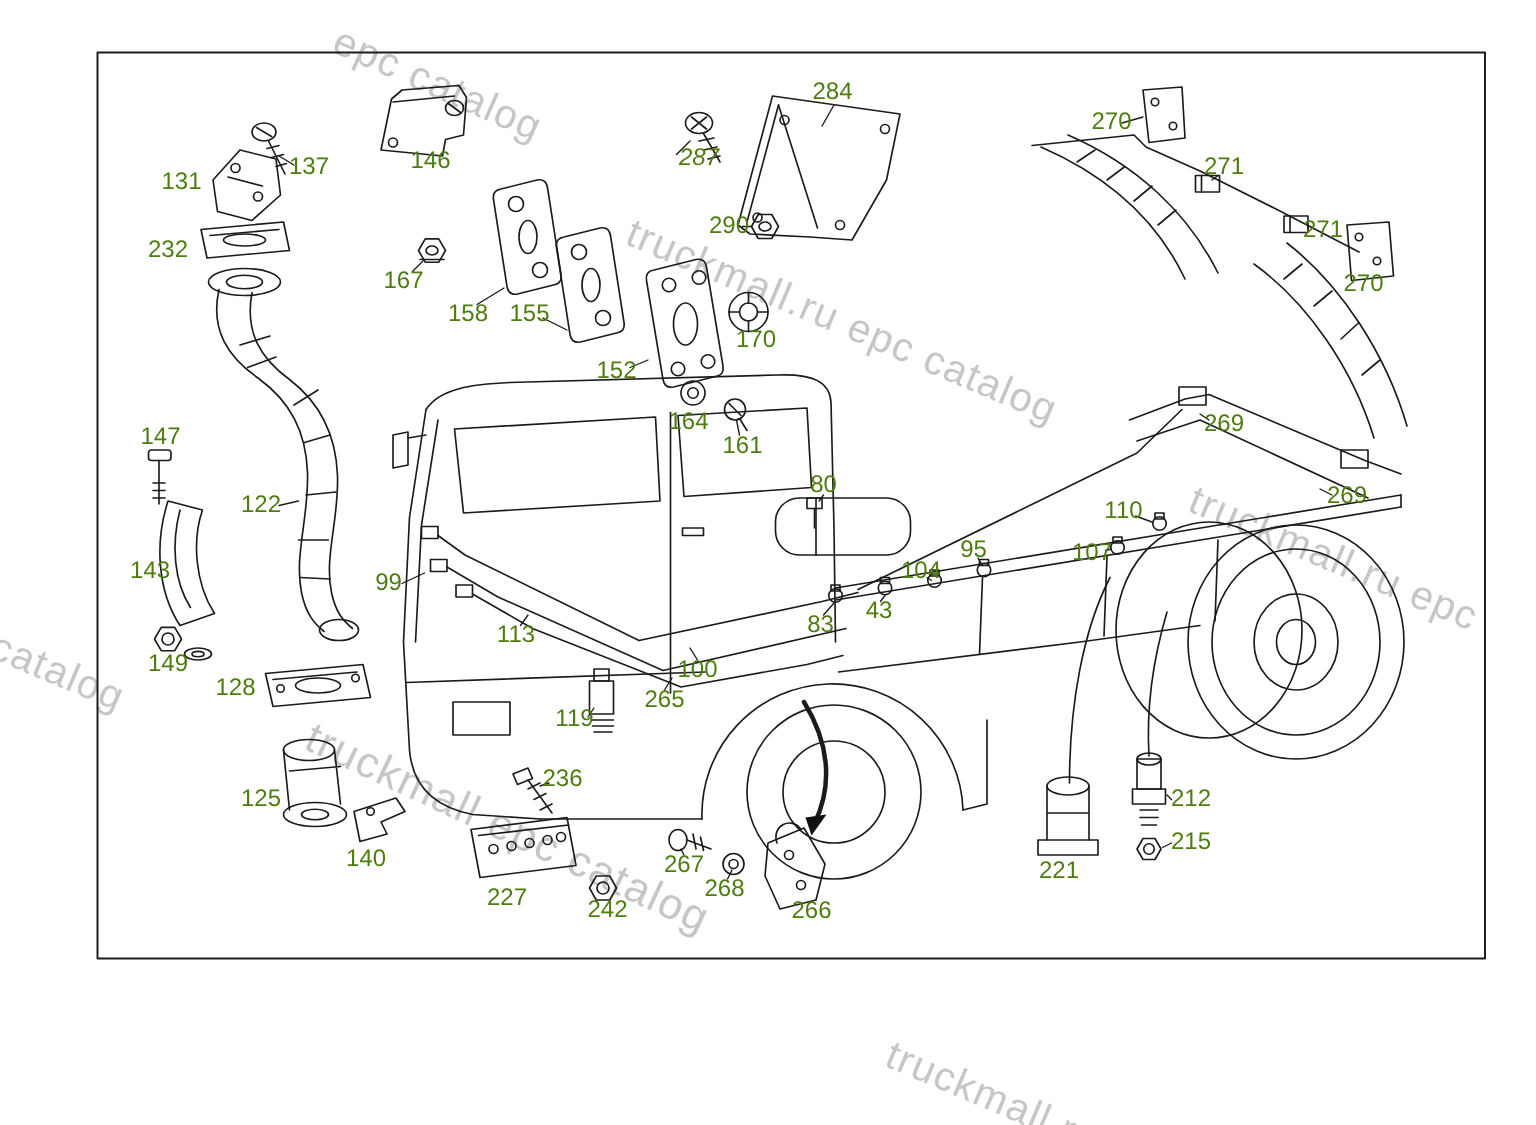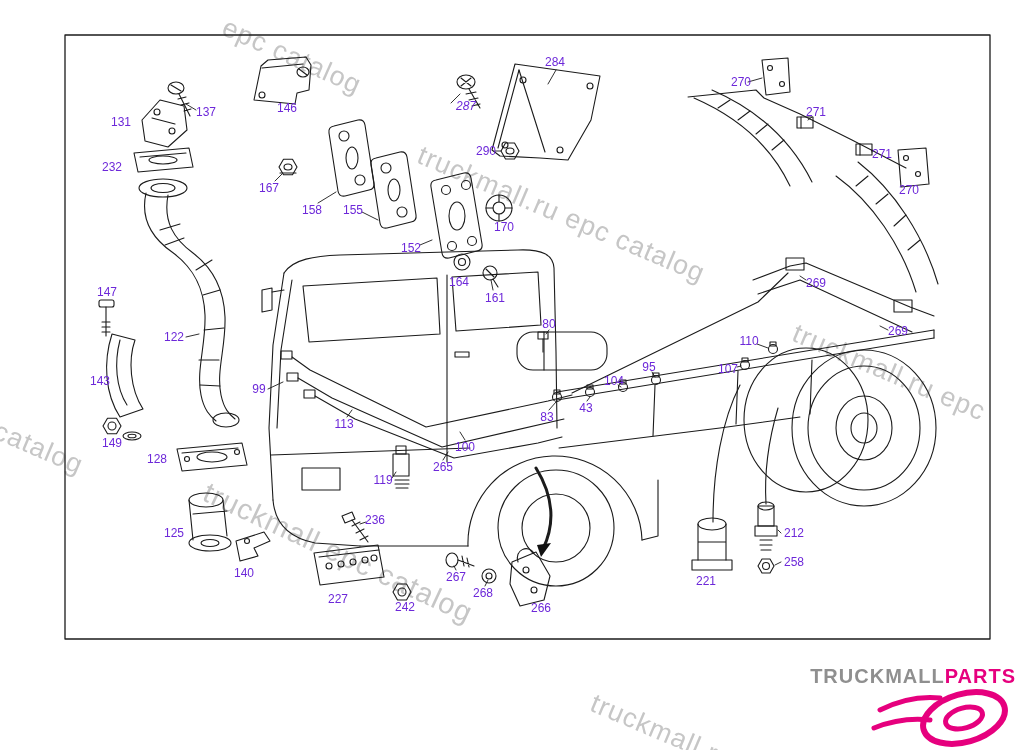--- a/index.html
+++ b/index.html
@@ -18,22 +18,22 @@
     white-space:nowrap;
     transform-origin:left top;
     letter-spacing:1px;
     font-weight:400;
   }
   svg.diagram { position:absolute; left:0; top:0; z-index:2; }
   .labels-layer { position:absolute; inset:0; z-index:3; pointer-events:none; }
   .part-label {
     position:absolute;
     transform:translate(-50%,-50%);
-    font-size:12px;
-    color:#6d28d9;
+    font-size:16px;
+    color:#4d7c0f;
     white-space:nowrap;
     text-align:right;
   }
   .logo {
     position:absolute; right:8px; bottom:2px; z-index:4;
     display:flex; flex-direction:column; align-items:flex-end;
   }
   .logo-text {
     font-size:20px; font-weight:bold; letter-spacing:1px;
     color:var(--logo-gray,#8f8f8f);
@@ -353,28 +353,17 @@
       <div class="part-label" style="left: 483px; top: 593px;">268</div>
       <div class="part-label" style="left: 541px; top: 608px;">266</div>
       <div class="part-label" style="left: 547px; top: 417px;">83</div>
       <div class="part-label" style="left: 586px; top: 408px;">43</div>
       <div class="part-label" style="left: 614px; top: 381px;">104</div>
       <div class="part-label" style="left: 649px; top: 367px;">95</div>
       <div class="part-label" style="left: 749px; top: 341px;">110</div>
       <div class="part-label" style="left: 728px; top: 369px;">107</div>
       <div class="part-label" style="left: 706px; top: 581px;">221</div>
       <div class="part-label" style="left: 794px; top: 533px;">212</div>
-      <div class="part-label" style="left: 794px; top: 562px;">258</div>
+      <div class="part-label" style="left: 794px; top: 562px;">215</div>
     </div>
 
-  <div class="logo">
-    <div class="logo-text"><span>TRUCKMALL</span><span class="pink">PARTS</span></div>
-    <svg class="logo-wheel" width="150" height="62" viewBox="0 0 150 62">
-      <g fill="none" stroke-linecap="round">
-        <ellipse cx="98" cy="32" rx="42" ry="24" transform="rotate(-16 98 32)" stroke="#e6007e" stroke-width="6"></ellipse>
-        <ellipse cx="98" cy="32" rx="19" ry="10" transform="rotate(-16 98 32)" stroke="#e6007e" stroke-width="5"></ellipse>
-        <path d="M14,24 C34,14 54,10 74,12" stroke="#e6007e" stroke-width="5"></path>
-        <path d="M8,42 C28,34 46,32 64,34" stroke="#e6007e" stroke-width="5"></path>
-      </g>
-    </svg>
-  </div>
 
 </div>
 
 </body></html>

